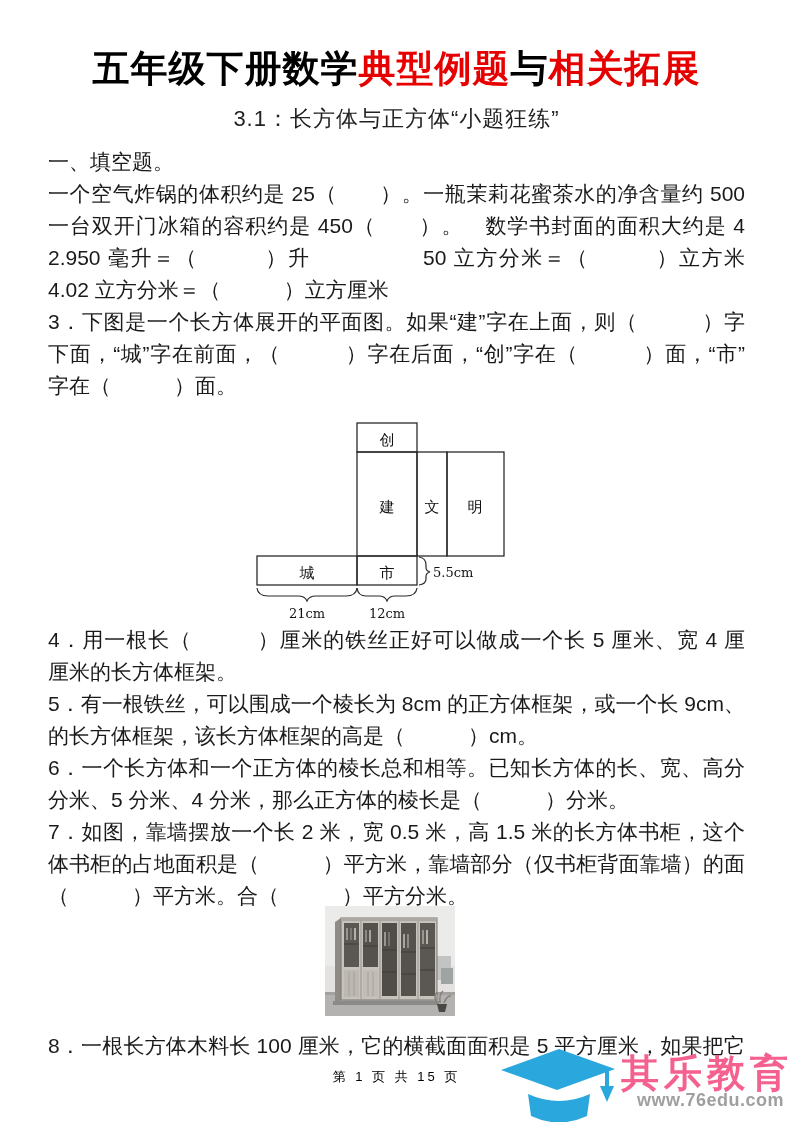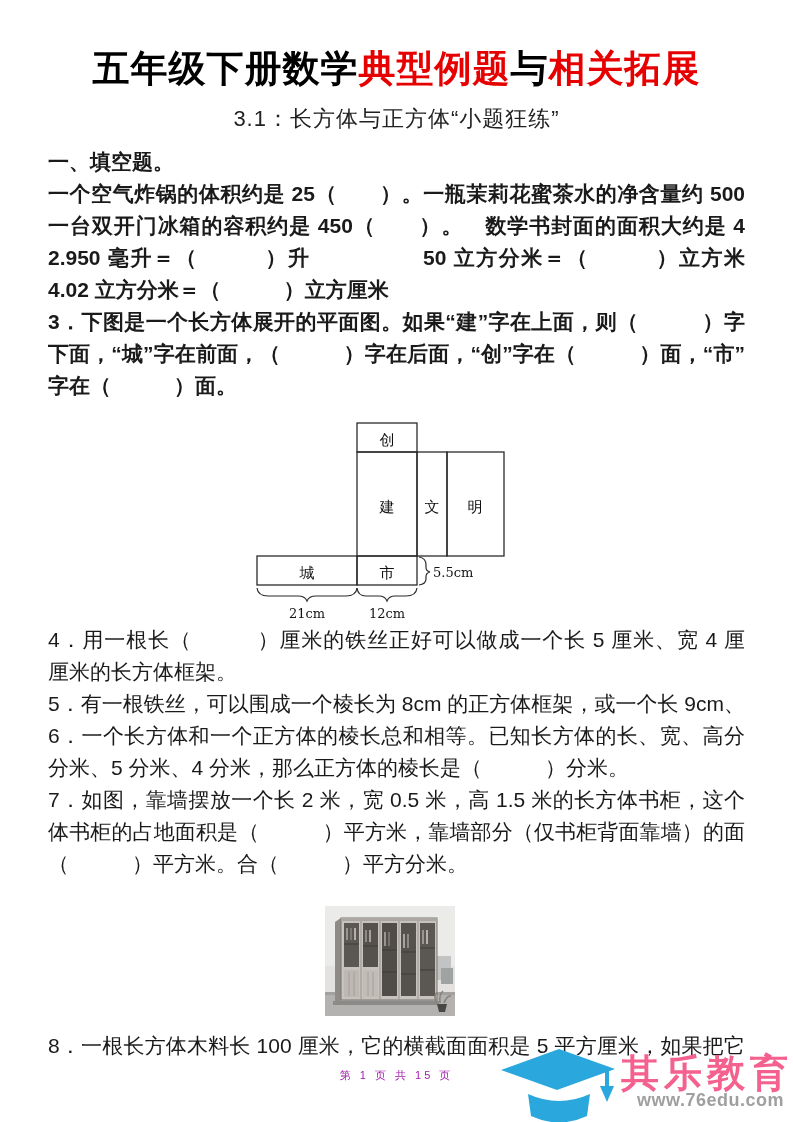--- a/index.html
+++ b/index.html
@@ -12,36 +12,36 @@
     position:absolute;top:44px;left:0;right:0;text-align:center;
     font-size:37px;font-weight:bold;letter-spacing:1px;white-space:nowrap;
   }
   .t-red{color:#e60000;}
   .t-black{color:#000000;}
   .subtitle{
     position:absolute;top:104px;left:0;right:0;text-align:center;
     font-size:22px;color:#222;letter-spacing:1px;
   }
   .text-block{position:absolute;left:48px;right:48px;}
-  .block-a{top:146px;font-weight:bold;}
+  .block-a{top:146px;}
   .block-b{top:624px;}
   .block-c{top:1030px;}
   .line{
     height:32px;line-height:32px;font-size:21px;white-space:nowrap;
     overflow:hidden;
   }
   .jl{text-align:justify;text-align-last:justify;white-space:normal;}
   .sl{text-align:left;}
   .net-diagram{position:absolute;left:228px;top:420px;}
   .net-diagram text.face{font-size:15px;fill:#111;}
   .net-diagram text.dim{font-size:13px;fill:#111;font-family:"DejaVu Serif", serif;}
   .bookcase{position:absolute;left:325px;top:906px;}
   .footer{
     position:absolute;top:1068px;left:0;right:0;text-align:center;
-    font-size:11px;color:#a21caf;letter-spacing:3px;
+    font-size:13px;color:#000000;letter-spacing:3px;
   }
   .logo{position:absolute;left:497px;top:1042px;width:296px;height:80px;}
   .logo-cap{position:absolute;left:0;top:2px;}
   .logo-name{
     position:absolute;left:119px;top:6px;width:177px;
     font-size:38px;font-weight:bold;color:#f4618e;letter-spacing:5px;
     white-space:nowrap;text-align:right;
   }
   .logo-url{
     position:absolute;left:125px;top:48px;width:177px;
@@ -95,20 +95,21 @@
     </g>
     <text class="dim" x="205" y="157">5.5cm</text>
     <text class="dim" x="79" y="198" text-anchor="middle">21cm</text>
     <text class="dim" x="159" y="198" text-anchor="middle">12cm</text>
   </svg>
 
   <div class="text-block block-b">
     <div class="line jl">4．用一根长（　　　）厘米的铁丝正好可以做成一个长 5 厘米、宽 4 厘米、高 6</div>
     <div class="line sl">厘米的长方体框架。</div>
     <div class="line jl">5．有一根铁丝，可以围成一个棱长为 8cm 的正方体框架，或一个长 9cm、宽 7cm</div>
+    <div class="line sl">的长方体框架，该长方体框架的高是（　　　）cm。</div>
     <div class="line jl">6．一个长方体和一个正方体的棱长总和相等。已知长方体的长、宽、高分别是 6</div>
     <div class="line sl">分米、5 分米、4 分米，那么正方体的棱长是（　　　）分米。</div>
     <div class="line jl">7．如图，靠墙摆放一个长 2 米，宽 0.5 米，高 1.5 米的长方体书柜，这个长方</div>
     <div class="line jl">体书柜的占地面积是（　　　）平方米，靠墙部分（仅书柜背面靠墙）的面积是</div>
     <div class="line sl">（　　　）平方米。合（　　　）平方分米。</div>
   </div>
 
   <svg class="bookcase" width="130" height="110" viewBox="0 0 130 110">
     <rect x="0" y="0" width="130" height="110" fill="#e3e2e0"></rect>
     <rect x="0" y="0" width="130" height="60" fill="#ebebe9"></rect>

